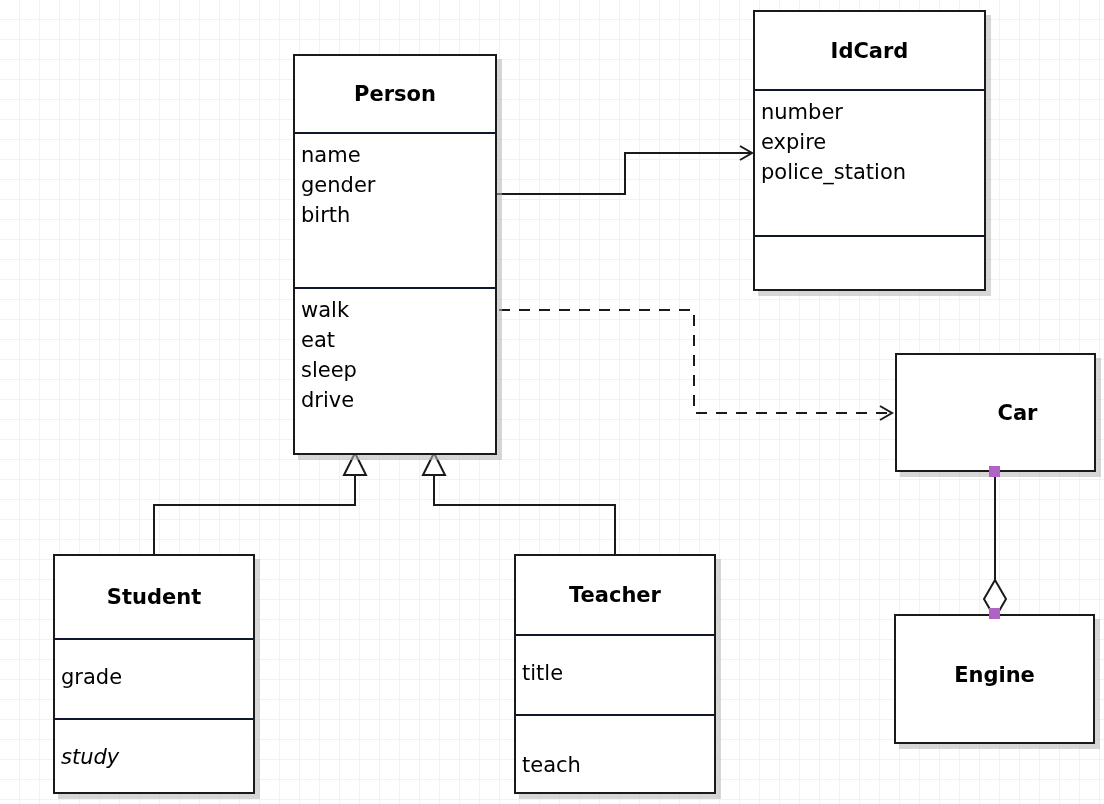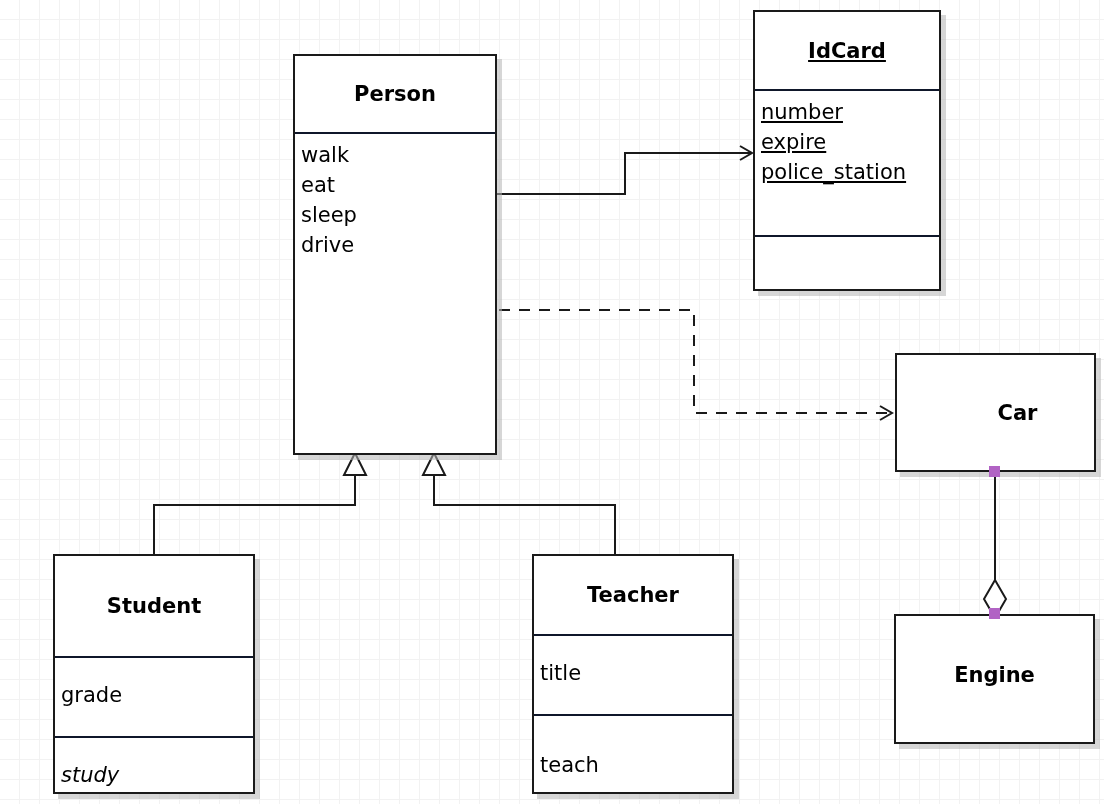--- a/index.html
+++ b/index.html
@@ -96,49 +96,54 @@
     </g>
 
     <g>
       <path d="M 995 472 L 995 584" fill="none" stroke="#1a1a1a" stroke-width="2"></path>
       <polygon points="995,580 1006,599 995,618 984,599" fill="#ffffff" stroke="#1a1a1a" stroke-width="2"></polygon>
     </g>
   </svg>
 
   <div class="uml-class" style="left:293px; top:54px; width:204px; height:401px;">
     <div class="uml-title" style="height:76px;text-align:right;">Person</div>
+    <div class="compartment" style="height:155px;">
+      <div class="row">name</div>
+      <div class="row">gender</div>
+      <div class="row">birth</div>
+    </div>
     <div class="compartment" style="height:166px;">
       <div class="row">walk</div>
       <div class="row">eat</div>
       <div class="row">sleep</div>
       <div class="row">drive</div>
     </div>
   </div>
 
-  <div class="uml-class" style="left:753px; top:10px; width:188px; height:281px;text-decoration:underline;">
+  <div class="uml-class" style="left:753px; top:10px; width:233px; height:281px;">
     <div class="uml-title" style="height:77px;">IdCard</div>
     <div class="compartment" style="height:146px;">
       <div class="row">number</div>
       <div class="row">expire</div>
       <div class="row">police_station</div>
     </div>
     <div class="compartment empty" style="height:52px;"></div>
   </div>
 
   <div class="uml-class" style="left:53px; top:554px; width:202px; height:240px;">
-    <div class="uml-title" style="height:100px;text-align:right;">Student</div>
+    <div class="uml-title" style="height:82px;text-align:right;">Student</div>
     <div class="compartment" style="height:80px; padding-top:22px;">
       <div class="row">grade</div>
     </div>
     <div class="compartment" style="height:80px; padding-top:22px;font-style:italic;">
       <div class="row">study</div>
     </div>
   </div>
 
-  <div class="uml-class" style="left:532px; top:554px; width:202px; height:240px;">
+  <div class="uml-class" style="left:514px; top:554px; width:202px; height:240px;">
     <div class="uml-title" style="height:78px;">Teacher</div>
     <div class="compartment" style="height:80px; padding-top:22px;">
       <div class="row">title</div>
     </div>
     <div class="compartment" style="height:80px; padding-top:34px;">
       <div class="row">teach</div>
     </div>
   </div>
 
   <div class="uml-class" style="left:895px; top:353px; width:201px; height:119px;">

